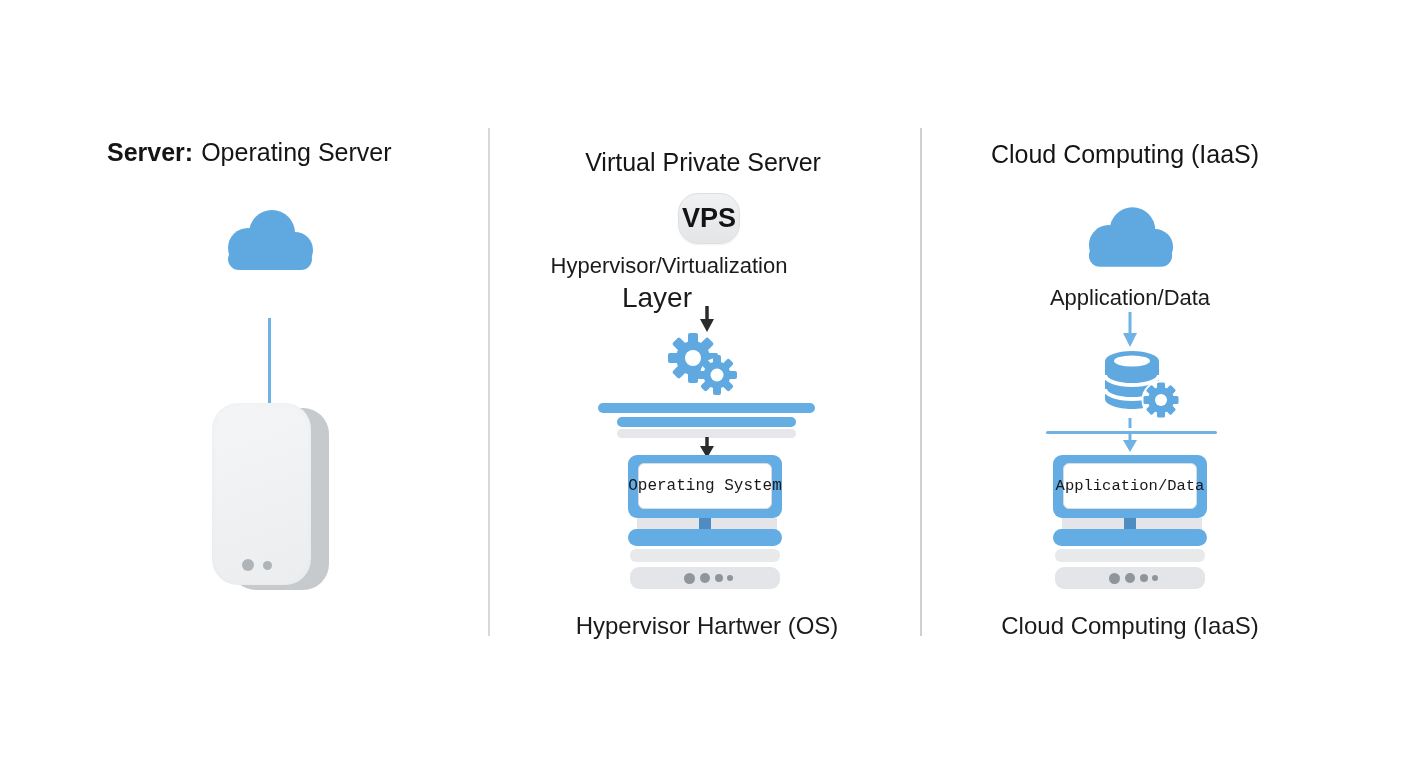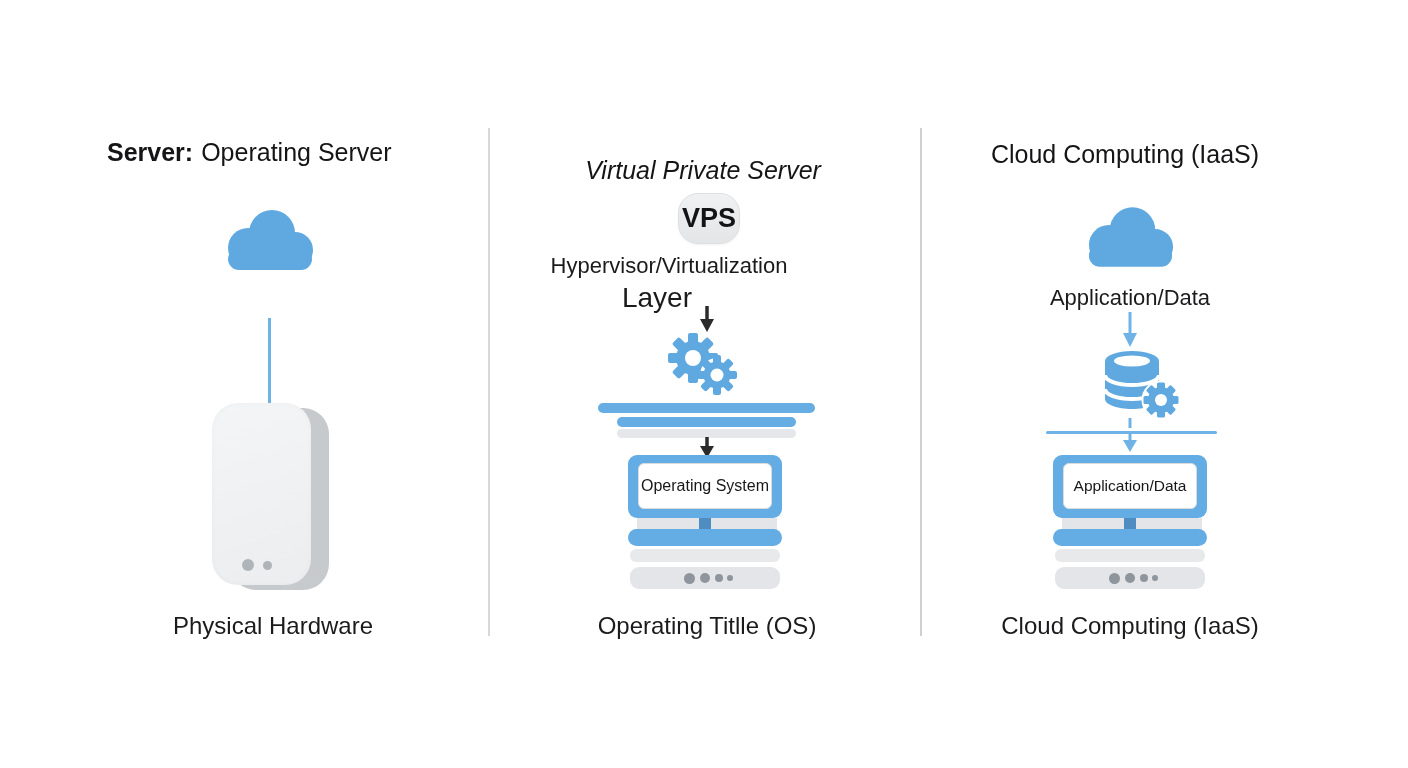--- a/index.html
+++ b/index.html
@@ -18,21 +18,21 @@
   
   .bar{position:absolute;border-radius:6px;}
   .bar-blue{background:#66ade4;}
   .bar-gray{background:#e5e7ea;}
   
   .rack-screen{position:absolute;background:#64ace4;border-radius:9px;}
   .rack-screen-inner{
     position:absolute;left:10px;right:10px;top:8px;bottom:9px;
     background:#ffffff;border:1px solid #d9dbdd;border-radius:6px;
     display:flex;align-items:center;justify-content:center;
-    font-size:16px;color:#18181a;white-space:nowrap;
+    font-size:16px;color:#18181a;white-space:nowrap;font-family:Liberation Mono, monospace;
   }
   .rack-stand{position:absolute;background:#e3e5e8;height:12px;}
   .rack-stand-tab{position:absolute;background:#4f8cc2;width:12px;height:12px;}
   .rack-bar-blue{position:absolute;background:#64ace4;height:17px;border-radius:9px;}
   .rack-bar-gray{position:absolute;background:#e7e9eb;height:13px;border-radius:6px;}
   .rack-bar-dots{position:absolute;background:#e3e5e8;height:22px;border-radius:9px;}
   .rack-dot{position:absolute;border-radius:50%;background:#8f959c;}
   
   .vps-badge{
     position:absolute;background:linear-gradient(#f0f1f2,#e4e5e7);
@@ -70,25 +70,24 @@
 
   <div class="vline-blue" style="left:268px;top:318px;height:87px;"></div>
 
   <div class="tower" style="left:212px;top:403px;width:117px;height:187px;">
     <div class="tower-side"></div>
     <div class="tower-face"></div>
     <div class="tower-dot" style="left:30px;top:156px;width:12px;height:12px;"></div>
     <div class="tower-dot" style="left:51px;top:158px;width:9px;height:9px;"></div>
   </div>
 
-  <div class="abs caption" style="left:123px;top:612px;width:300px;font-size:24px;">Physical Hardware</div>
 
   <div class="abs divider" style="left:488px;top:128px;height:508px;"></div>
 
-  <div class="abs col-title" style="left:553px;top:156px;width:300px;font-style:italic;">Virtual Private Server</div>
+  <div class="abs col-title" style="left:553px;top:148px;width:300px;">Virtual Private Server</div>
 
   <div class="vps-badge" style="left:678px;top:193px;width:60px;height:49px;">VPS</div>
 
   <div class="abs caption" style="left:519px;top:253px;width:300px;font-size:22px;">Hypervisor/Virtualization</div>
   <div class="abs caption" style="left:537px;top:282px;width:240px;font-size:28px;">Layer</div>
 
   <svg class="abs" style="left:697px;top:306px;" width="20" height="27" viewBox="0 0 20 27">
     <line x1="10" y1="0" x2="10" y2="15" stroke="#2b2b2b" stroke-width="3.5"></line>
     <polygon points="3,13 17,13 10,26" fill="#2b2b2b"></polygon>
   </svg>
@@ -137,21 +136,21 @@
   <div class="rack-stand-tab" style="left:699px;top:518px;"></div>
   <div class="rack-bar-blue" style="left:628px;top:529px;width:154px;"></div>
   <div class="rack-bar-gray" style="left:630px;top:549px;width:150px;"></div>
   <div class="rack-bar-dots" style="left:630px;top:567px;width:150px;">
     <div class="rack-dot" style="left:54px;top:6px;width:11px;height:11px;"></div>
     <div class="rack-dot" style="left:70px;top:6px;width:10px;height:10px;"></div>
     <div class="rack-dot" style="left:85px;top:7px;width:8px;height:8px;"></div>
     <div class="rack-dot" style="left:97px;top:8px;width:6px;height:6px;"></div>
   </div>
 
-  <div class="abs caption" style="left:557px;top:612px;width:300px;font-size:24px;">Operating Titlle (OS)</div>
+  <div class="abs caption" style="left:557px;top:612px;width:300px;font-size:24px;">Hypervisor Hartwer (OS)</div>
 
   <div class="abs divider" style="left:920px;top:128px;height:508px;background:#cdd1d3;"></div>
 
   <div class="abs col-title" style="left:975px;top:140px;width:300px;">Cloud Computing (IaaS)</div>
 
   <svg class="abs" style="left:1083px;top:203px;" width="95" height="66" viewBox="0 0 96 66">
     <g fill="#5fa9e0">
       <circle cx="26" cy="42" r="20"></circle>
       <circle cx="50" cy="27" r="23"></circle>
       <circle cx="73" cy="44" r="18"></circle>

